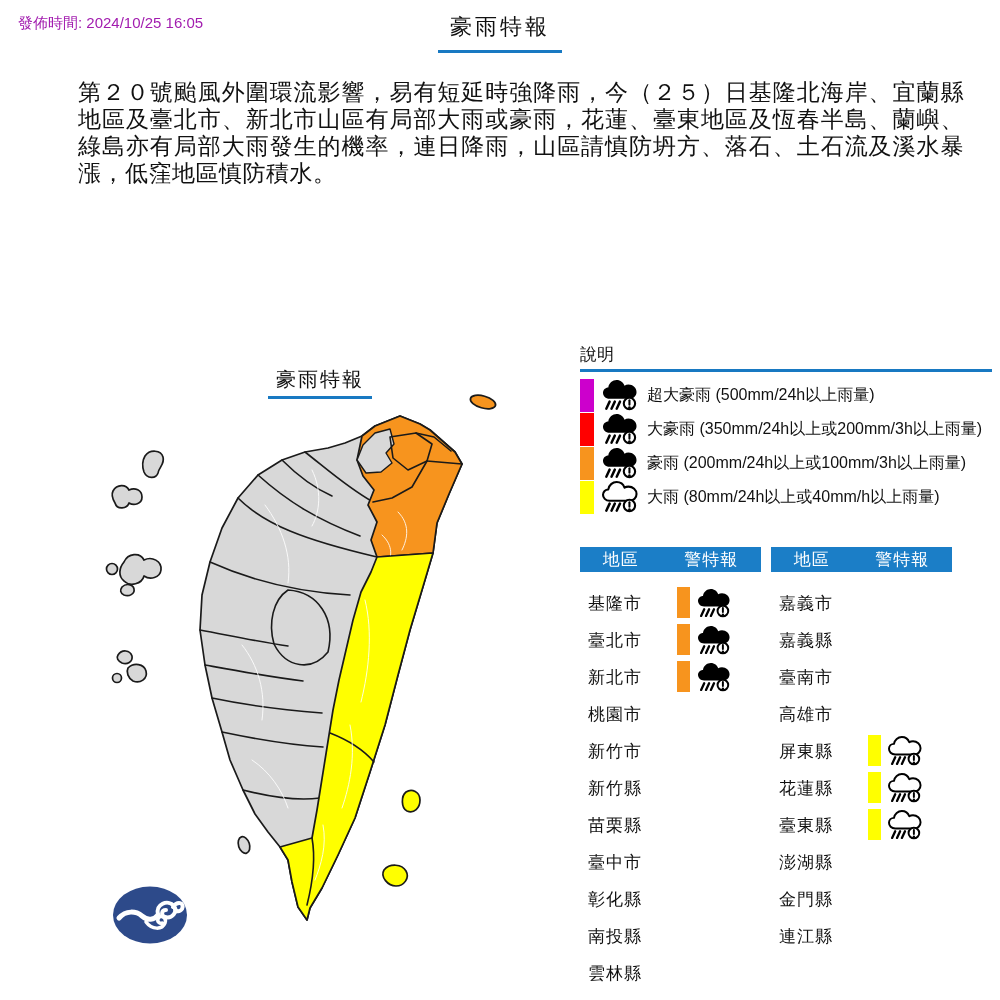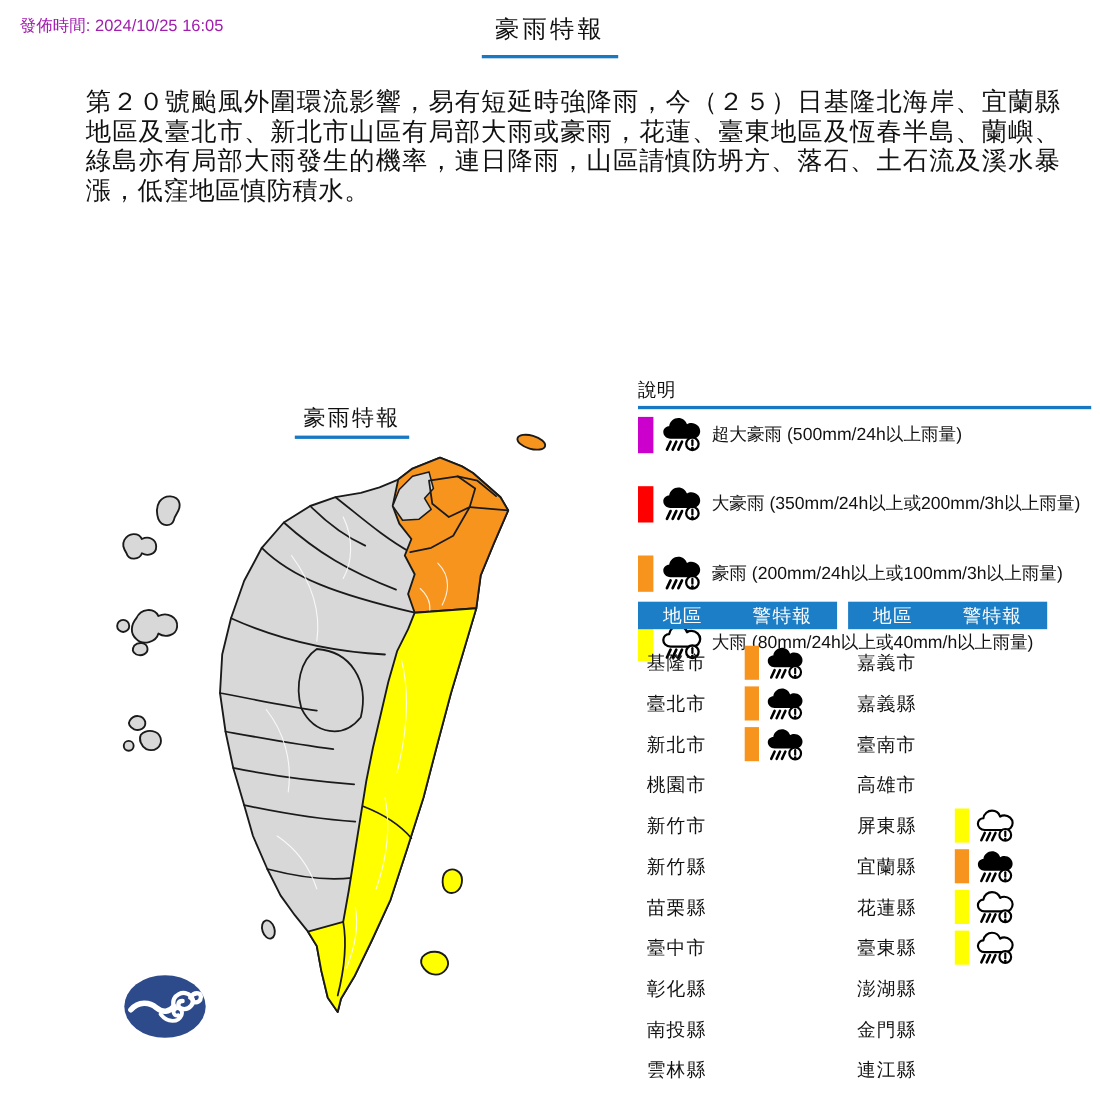--- a/index.html
+++ b/index.html
@@ -22,21 +22,21 @@
   .land-gray{fill:var(--map-gray);stroke:#1a1a1a;stroke-width:1.7;stroke-linejoin:round}
   .land-orange{fill:var(--warning-orange);stroke:#1a1a1a;stroke-width:1.7;stroke-linejoin:round}
   .land-yellow{fill:var(--warning-yellow);stroke:#1a1a1a;stroke-width:1.7;stroke-linejoin:round}
   .bline{fill:none;stroke:#1a1a1a;stroke-width:1.6;stroke-linejoin:round;stroke-linecap:round}
   .wline{fill:none;stroke:#fff;stroke-width:1;opacity:.85;stroke-linecap:round}
 
   
   .legend{position:absolute;left:580px;top:343px;width:412px}
   .legend-title{font-size:17px}
   .legend-underline{height:3px;background:var(--accent-blue);margin-top:3px}
-  .legend-row{display:flex;align-items:center;height:34px;margin-top:29px}
+  .legend-row{display:flex;align-items:center;height:34px;margin-top:0}
   .legend-row:first-child{margin-top:6px}
   .swatch{width:14px;height:33px;flex:none}
   .licon{margin-left:7px;flex:none;display:flex}
   .llabel{margin-left:8px;font-size:16px;white-space:nowrap}
 
   
   .wtable{position:absolute;top:547px;width:181px}
   .wtable-left{left:580px}
   .wtable-right{left:771px}
   .thead{height:25px;background:var(--table-header-blue);color:#fff;display:flex;align-items:center;font-size:17px;letter-spacing:1px}
@@ -334,39 +334,20 @@
     </g>
     <path d="M9,22 C4.6,22 2,18.8 2,15.6 C2,12.4 4.6,10 7.6,10 C8.2,5.4 12.2,2.2 16.4,2.2 C20.6,2.2 23.6,4.8 24.8,8.2 C25.9,7.4 27.4,7 29,7 C33.6,7 37.5,10.6 37.5,14.8 C37.5,18.9 34.4,22 30.2,22 Z" fill="#fff" stroke="#000" stroke-width="2.2" stroke-linejoin="round"></path>
     <circle cx="30" cy="27" r="6" fill="#fff" stroke="#000" stroke-width="2.2"></circle>
     <line x1="30" y1="23.6" x2="30" y2="28.2" stroke="#000" stroke-width="2.2" stroke-linecap="round"></line>
     <circle cx="30" cy="31.2" r="1.4" fill="#000"></circle>
   </svg>
           </span>
         </span>
       </div>
       <div class="trow">
-        <span class="rname">宜蘭縣</span>
-        <span class="wcell">
-          <span class="wswatch" style="background: rgb(247, 148, 30);"></span>
-          <span class="licon" style="margin-left: 2px;">
-            <svg viewBox="0 0 40 36" width="36" height="32">
-    <g stroke="#000" stroke-width="2.6" stroke-linecap="round">
-      <line x1="9" y1="25" x2="5.5" y2="32.5"></line>
-                <line x1="14.5" y1="25" x2="11" y2="32.5"></line>
-                <line x1="20" y1="25" x2="16.5" y2="32.5"></line>
-    </g>
-    <path d="M9,22 C4.6,22 2,18.8 2,15.6 C2,12.4 4.6,10 7.6,10 C8.2,5.4 12.2,2.2 16.4,2.2 C20.6,2.2 23.6,4.8 24.8,8.2 C25.9,7.4 27.4,7 29,7 C33.6,7 37.5,10.6 37.5,14.8 C37.5,18.9 34.4,22 30.2,22 Z" fill="#000"></path>
-    <circle cx="30" cy="27" r="6" fill="#fff" stroke="#000" stroke-width="2.2"></circle>
-    <line x1="30" y1="23.6" x2="30" y2="28.2" stroke="#000" stroke-width="2.2" stroke-linecap="round"></line>
-    <circle cx="30" cy="31.2" r="1.4" fill="#000"></circle>
-  </svg>
-          </span>
-        </span>
-      </div>
-      <div class="trow">
         <span class="rname">花蓮縣</span>
         <span class="wcell">
           <span class="wswatch" style="background: rgb(255, 255, 0);"></span>
           <span class="licon" style="margin-left: 2px;">
             <svg viewBox="0 0 40 36" width="36" height="32">
     <g stroke="#000" stroke-width="2.6" stroke-linecap="round">
       <line x1="9" y1="25" x2="5.5" y2="32.5"></line>
                 <line x1="14.5" y1="25" x2="11" y2="32.5"></line>
                 <line x1="20" y1="25" x2="16.5" y2="32.5"></line>
     </g>

